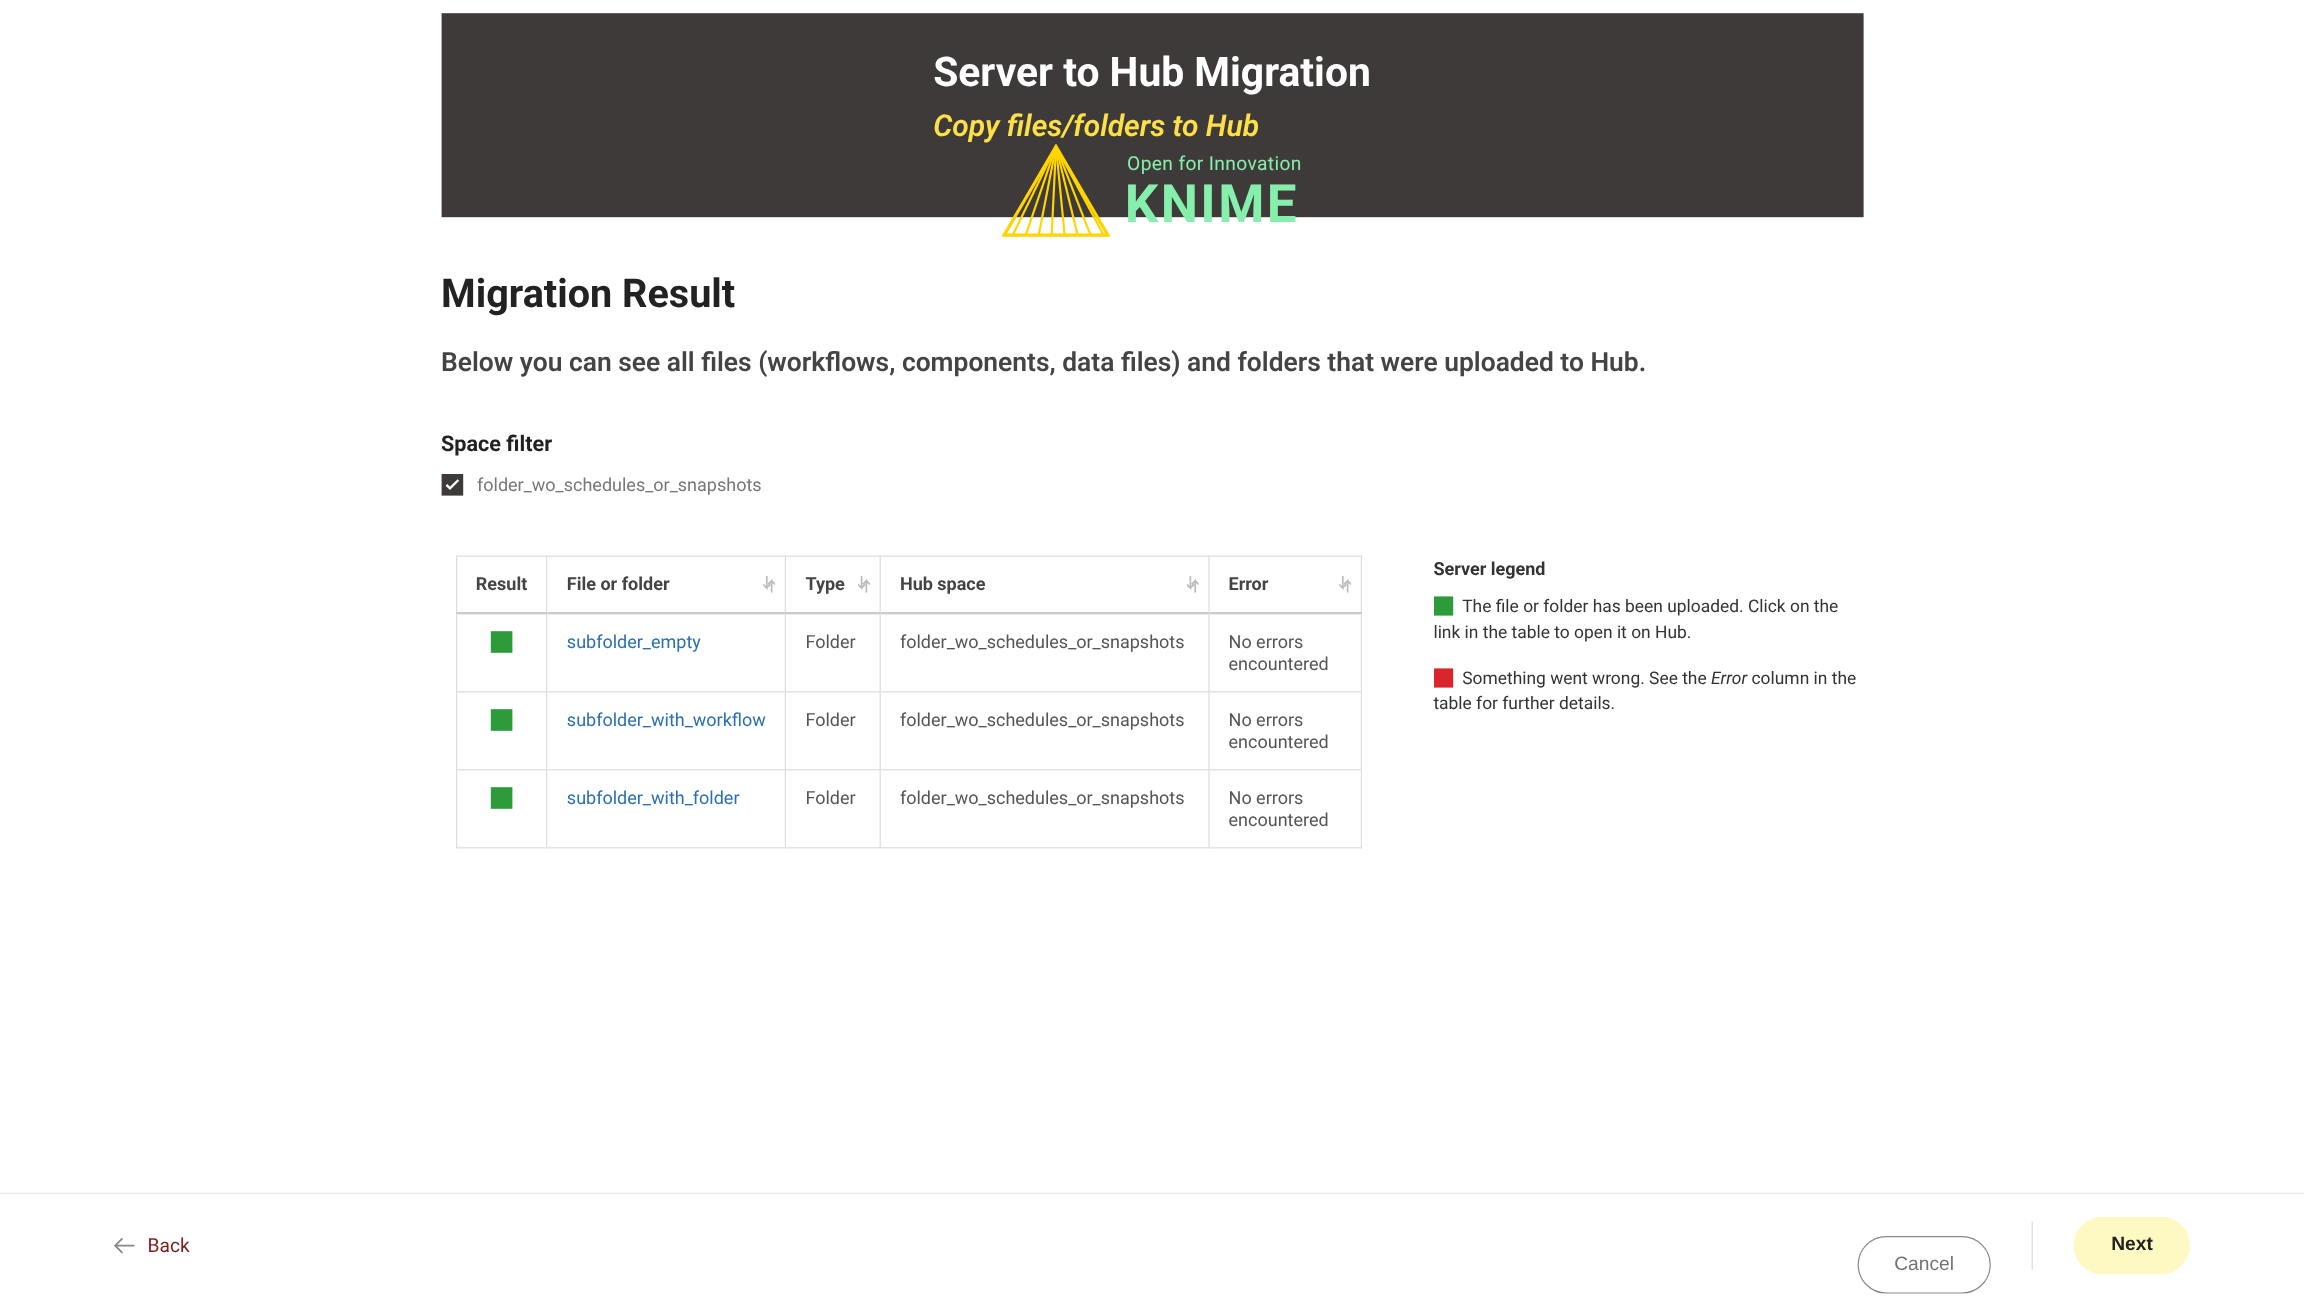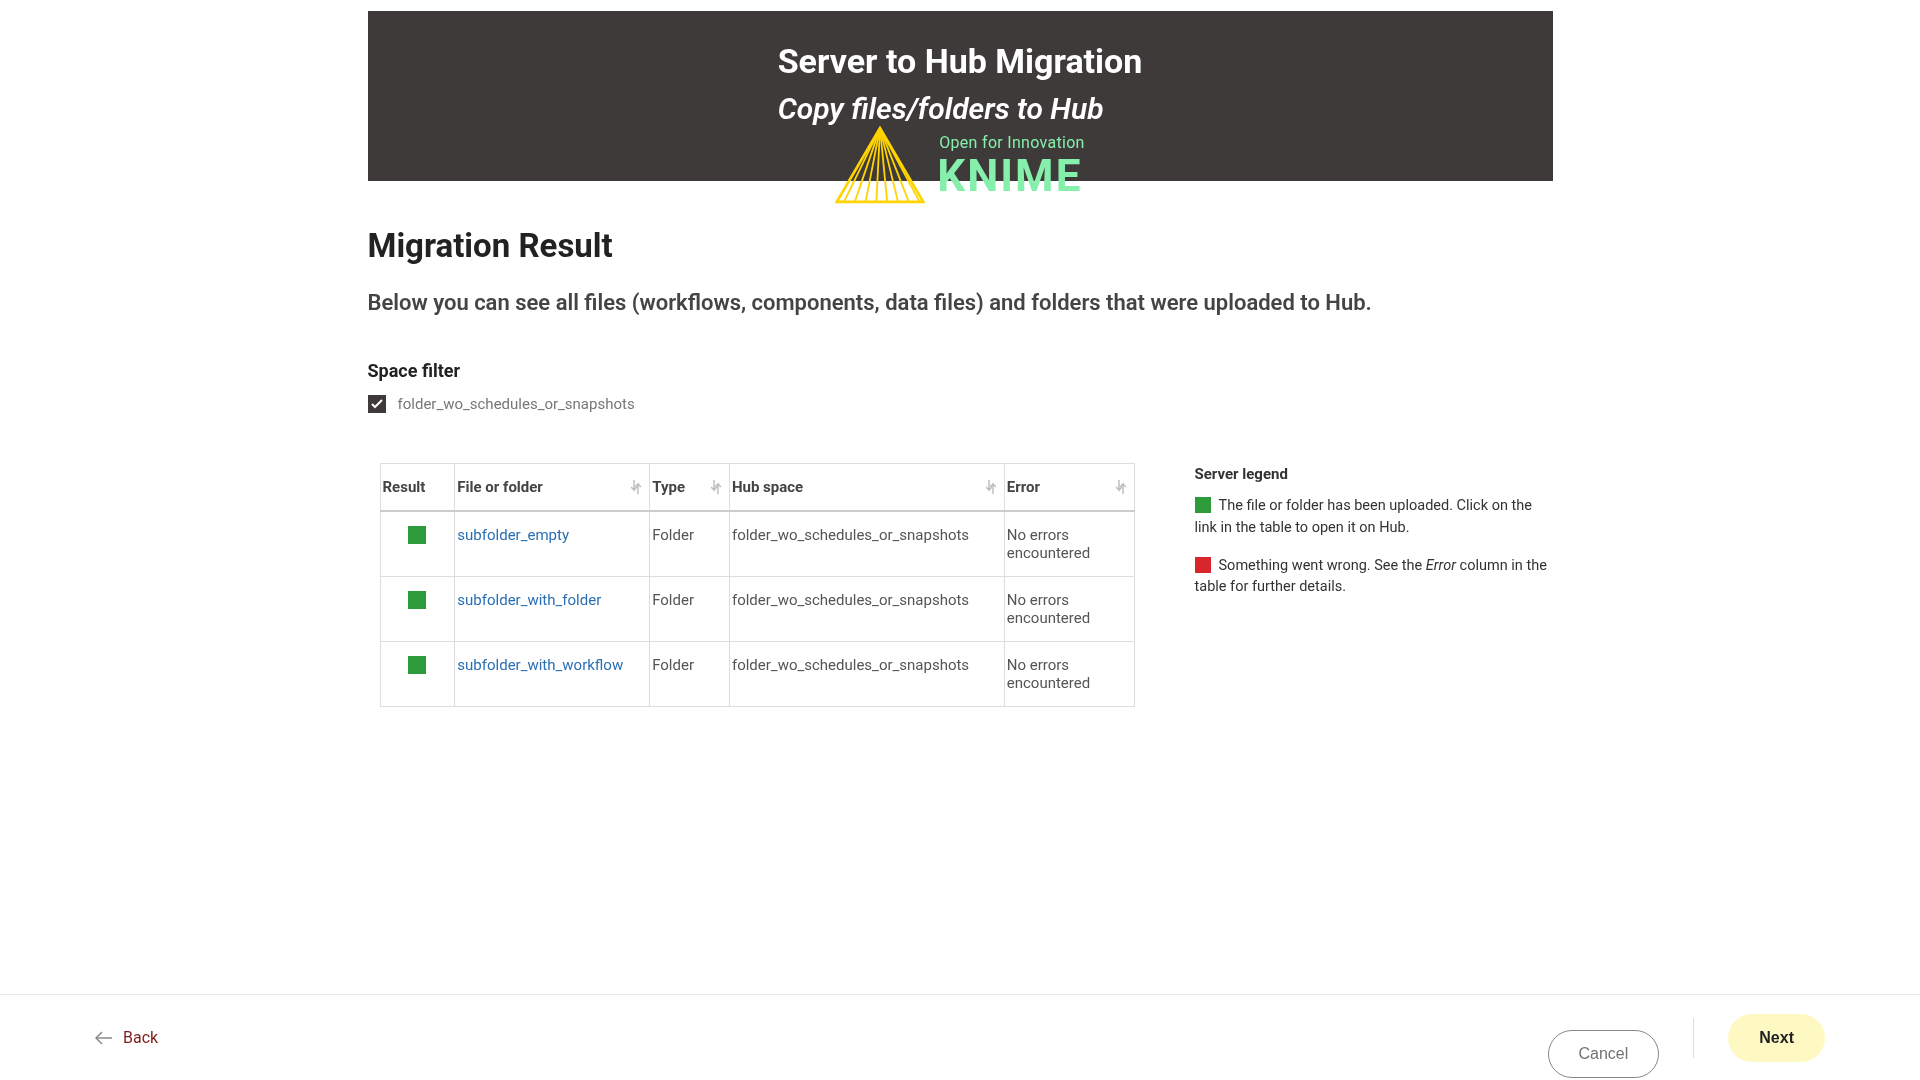--- a/index.html
+++ b/index.html
@@ -33,22 +33,22 @@
     height: 170px;
     flex-direction: column;
   }
   .banner-left .title {
     color: #fff;
     font-size: 34px;
     font-weight: 700;
     margin: 0 0 10px 0;
   }
   .banner-left .subtitle {
-    color: #ffffff;
-    font-size: 30px;
+    color: #fde047;
+    font-size: 25px;
     font-style: italic;
     font-weight: 600;
     margin: 0;
   }
   .banner-right {
     display: flex;
     align-items: center;
     gap: 12px;
   }
   .knime-logo svg { display: block; }
@@ -118,21 +118,21 @@
   .table-wrap {
     flex: 0 0 auto;
     margin-left: 12px;
   }
   table {
     border-collapse: collapse;
     width: 755px;
   }
   th, td {
     border: 1px solid #ddd;
-    padding: 14px 2px;
+    padding: 14px 16px;
     text-align: left;
     vertical-align: top;
     font-size: 15px;
     color: #555;
   }
   th {
     font-weight: 700;
     color: #444;
     position: relative;
     border-bottom: 2px solid #ccc;
@@ -339,28 +339,28 @@
             <tbody id="tbody">
                 <tr>
                   <td class="result-cell"><span class="result-square green"></span></td>
                   <td><a href="#" class="link-like">subfolder_empty</a></td>
                   <td>Folder</td>
                   <td>folder_wo_schedules_or_snapshots</td>
                   <td>No errors encountered</td>
                 </tr>
                 <tr>
                   <td class="result-cell"><span class="result-square green"></span></td>
-                  <td><a href="#" class="link-like">subfolder_with_folder</a></td>
+                  <td><a href="#" class="link-like">subfolder_with_workflow</a></td>
                   <td>Folder</td>
                   <td>folder_wo_schedules_or_snapshots</td>
                   <td>No errors encountered</td>
                 </tr>
                 <tr>
                   <td class="result-cell"><span class="result-square green"></span></td>
-                  <td><a href="#" class="link-like">subfolder_with_workflow</a></td>
+                  <td><a href="#" class="link-like">subfolder_with_folder</a></td>
                   <td>Folder</td>
                   <td>folder_wo_schedules_or_snapshots</td>
                   <td>No errors encountered</td>
                 </tr>
               </tbody>
           </table>
         </div>
 
         <div class="legend">
           <p class="legend-title">Server legend</p>

